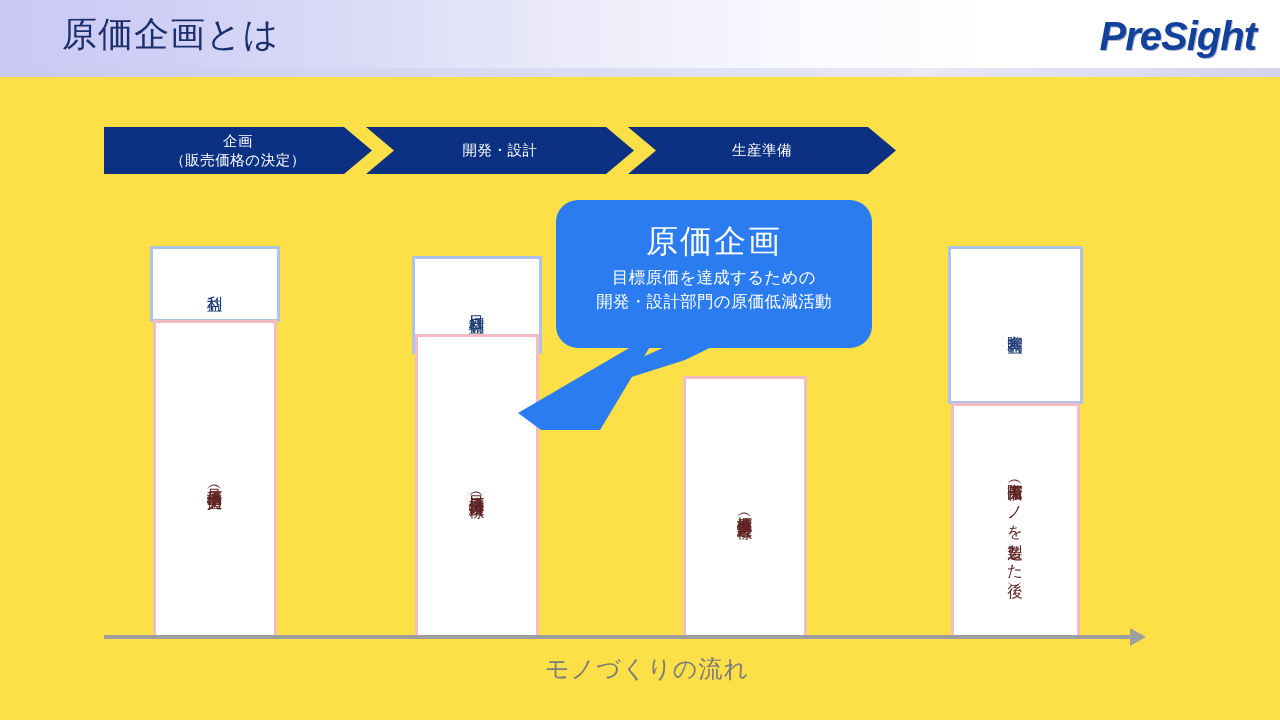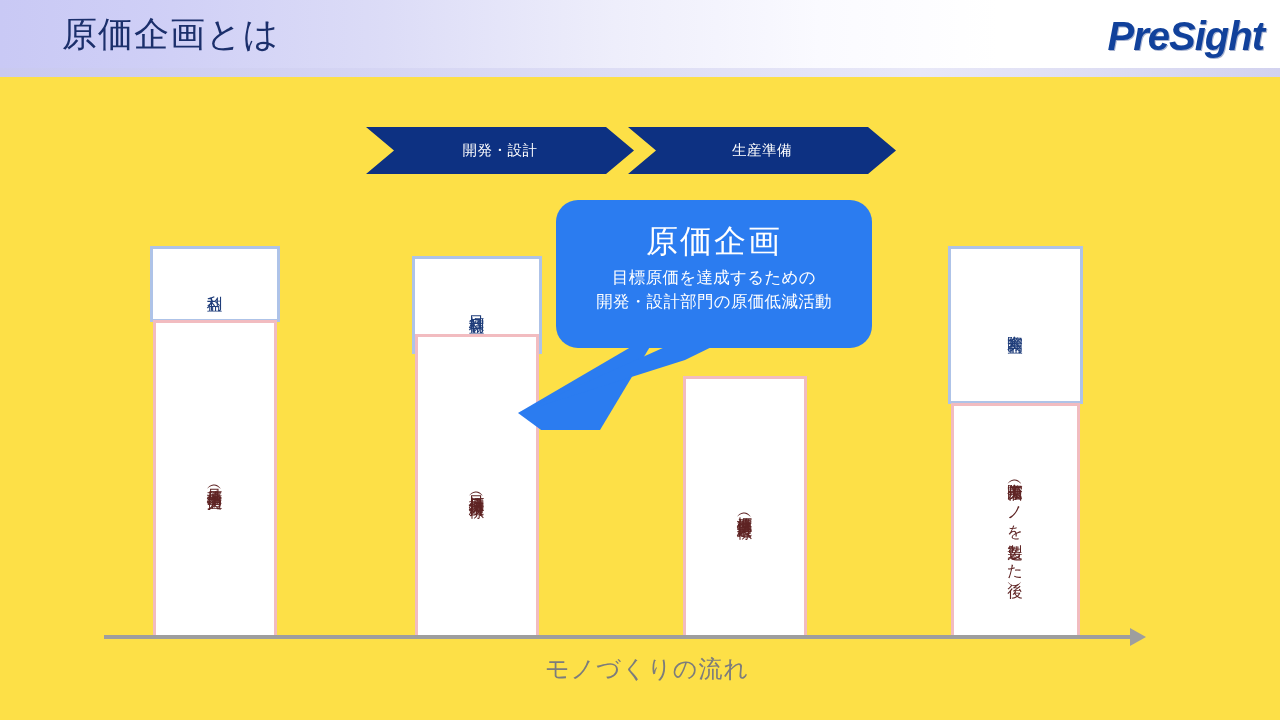--- a/index.html
+++ b/index.html
@@ -51,21 +51,21 @@
     left: 62px; top: 11px;
     font-size: 35px;
     font-weight: 400;
     color: #1b2f6b;
     letter-spacing: 1px;
     line-height: 46px;
     white-space: nowrap;
   }
   #brand-logo {
     position: absolute;
-    right: 16px; top: 14px;
+    right: 24px; top: 14px;
     font-size: 40px;
     font-weight: bold;
     font-style: italic;
     color: #11419b;
     letter-spacing: -1px;
     line-height: 44px;
     white-space: nowrap;
     text-shadow: 1px 1px 0 rgba(10,40,120,0.35);
   }
 
@@ -201,20 +201,24 @@
 <body>
 
 <div id="slide">
 
   <div id="header"></div>
   <div id="header-underline"></div>
   <div id="page-title">原価企画とは</div>
   <div id="brand-logo">PreSight</div>
 
   <div id="process-bar">
+    <div class="chevron c1">
+      <span class="chevron-label">企画
+（販売価格の決定）</span>
+    </div>
     <div class="chevron c2">
       <span class="chevron-label">開発・設計</span>
     </div>
     <div class="chevron c3">
       <span class="chevron-label">生産準備</span>
     </div>
   </div>
 
   <div id="chart-area">
 

